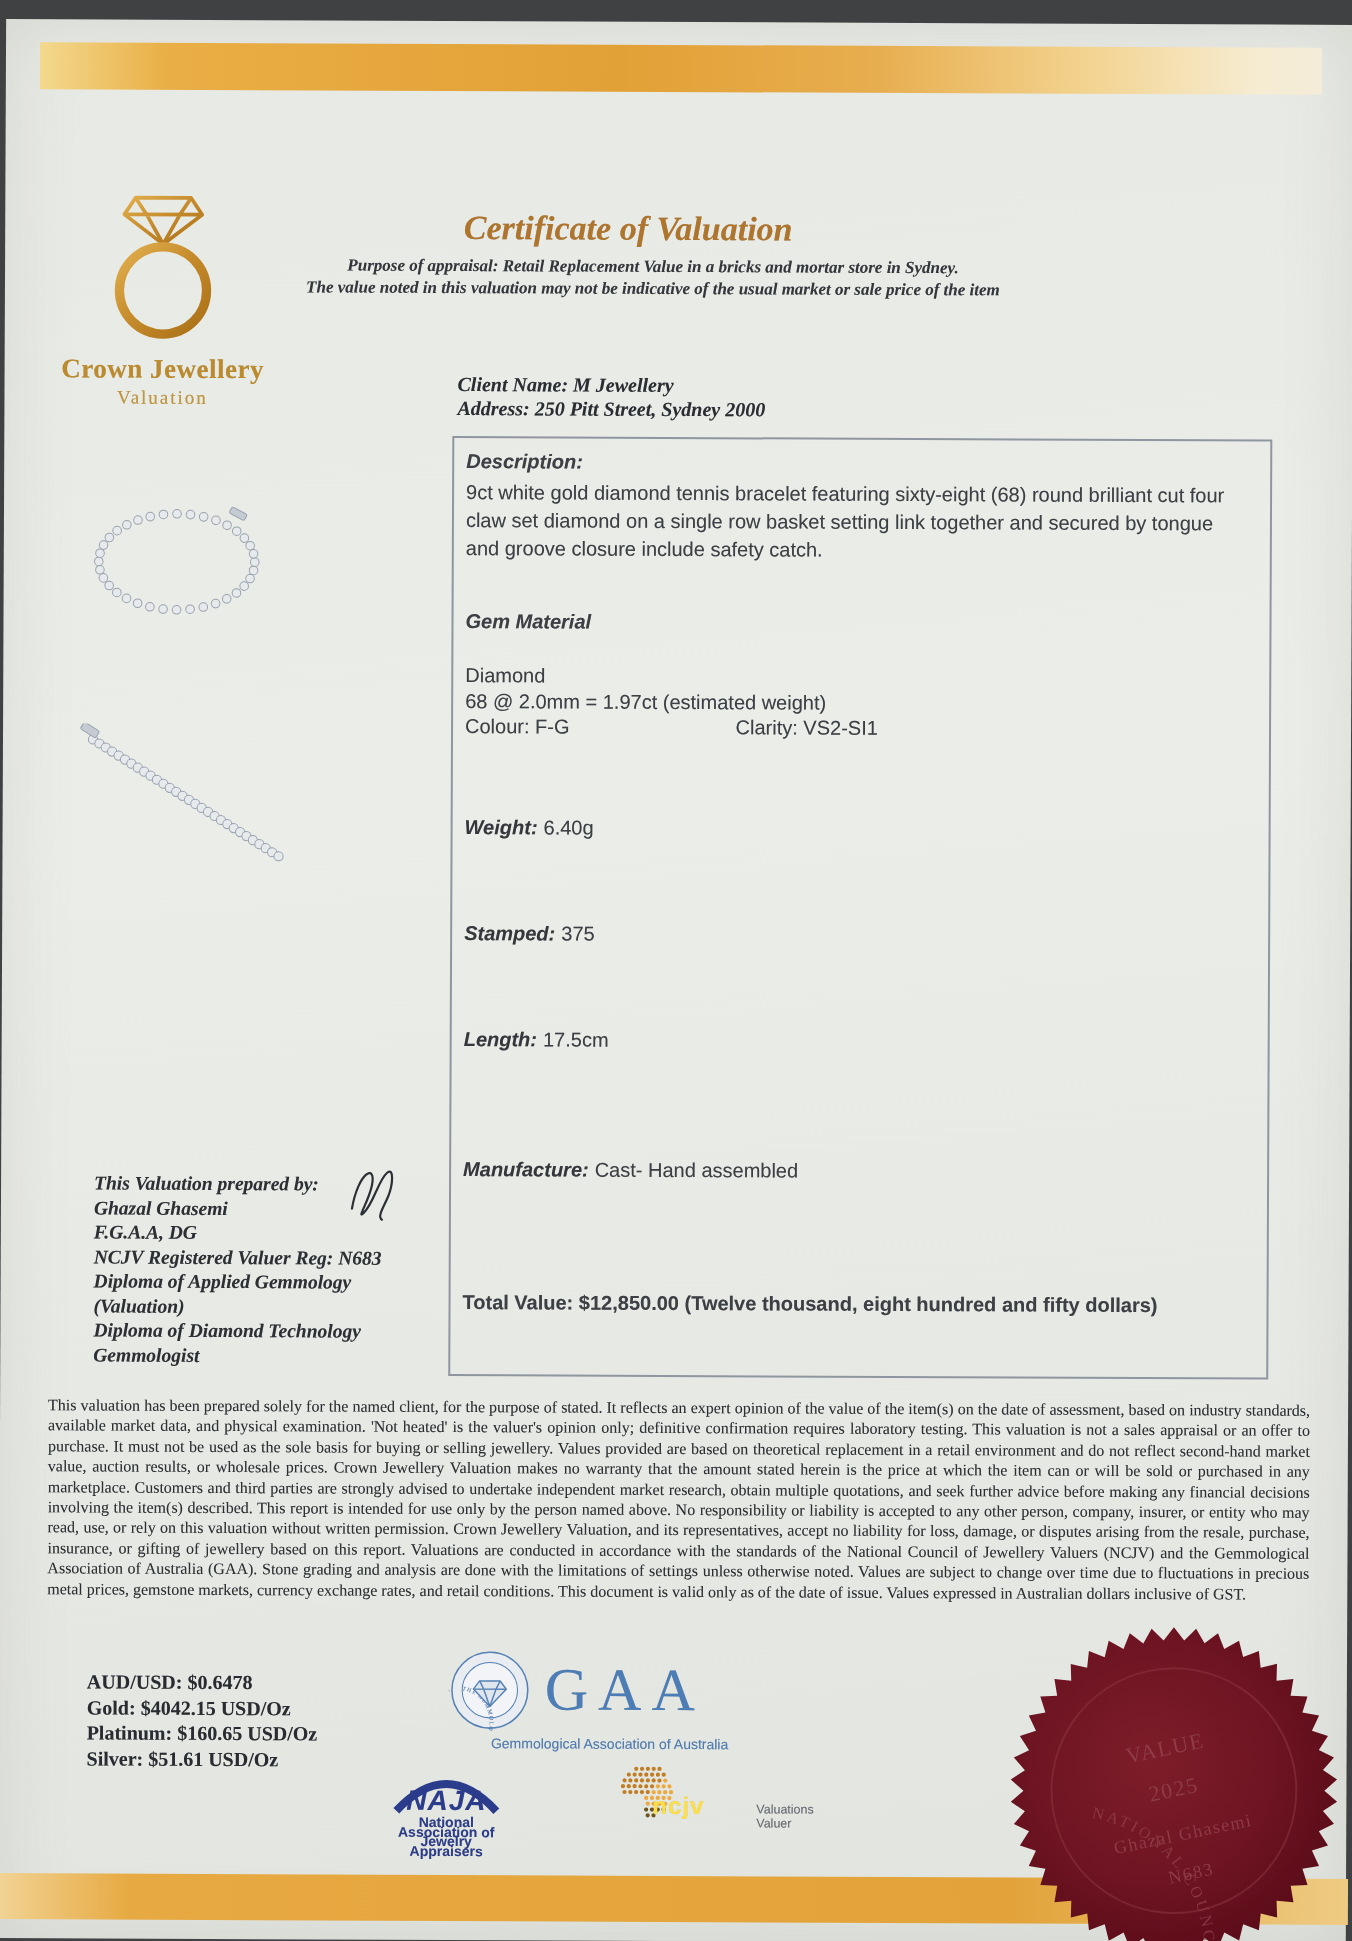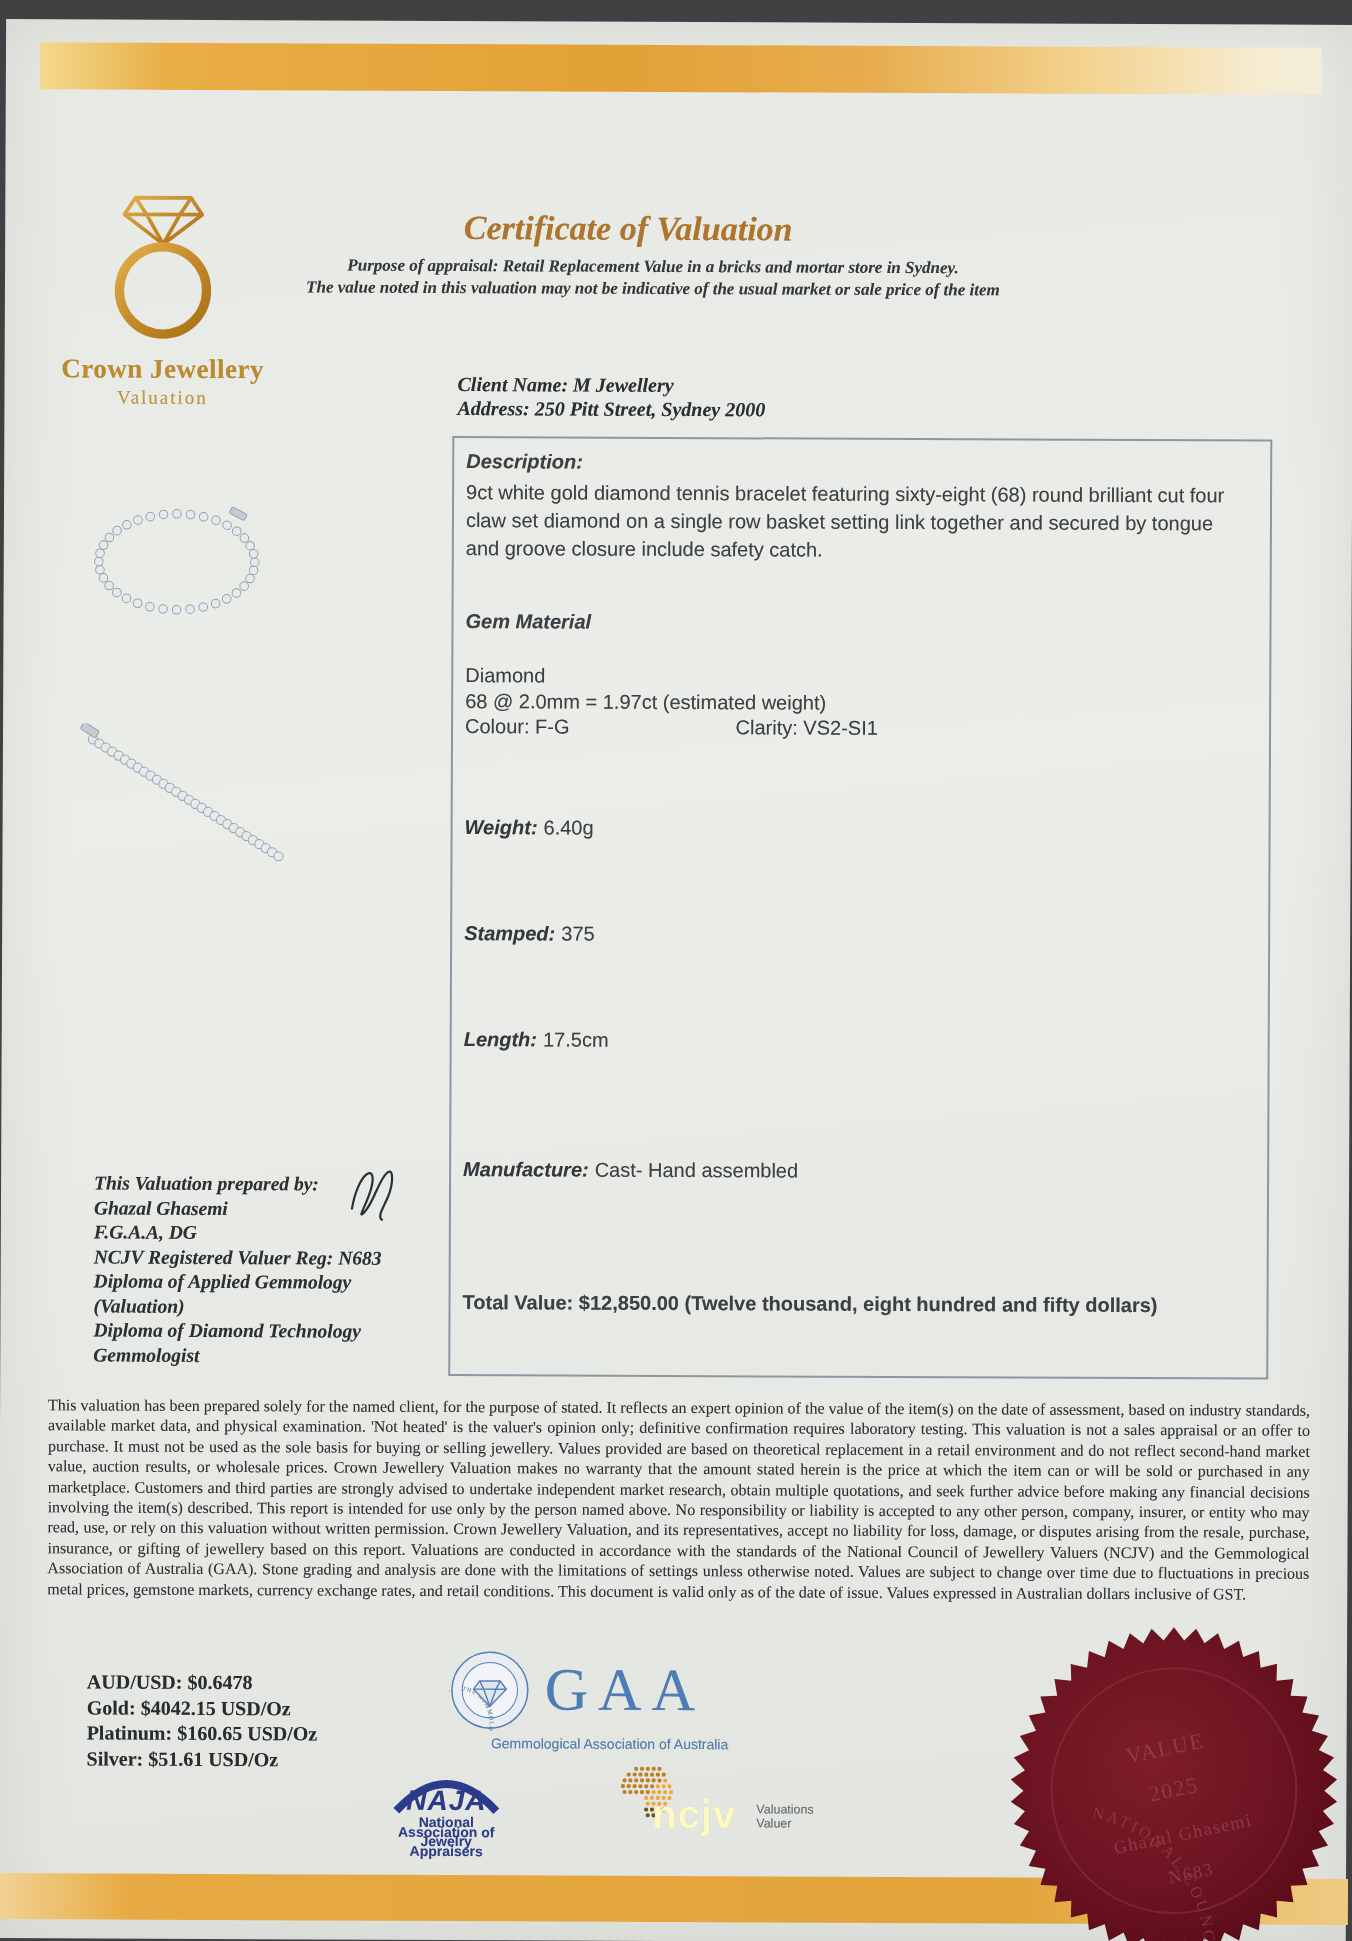--- a/index.html
+++ b/index.html
@@ -60,21 +60,21 @@
   .naja svg { position:absolute; left:0; top:0; }
   .naja-acronym { position:absolute; left:0; top:16px; width:112px; text-align:center;
                   font-family:Liberation Sans, sans-serif; font-style:italic; font-weight:bold;
                   font-size:28px; letter-spacing:1px; color:#2c3c8c; }
   .naja-sub { position:absolute; left:0; top:49px; width:112px; text-align:center;
               font-family:"Liberation Sans", sans-serif; font-weight:bold; font-size:14px; line-height:9.5px; color:#2c3c8c; }
 
   .ncjv { left:612px; top:1760px; width:260px; height:90px; }
   .ncjv svg { position:absolute; left:4px; top:0; }
   .ncjv-acronym { position:absolute; left:44px; top:32px; font-family:"Liberation Sans", sans-serif;
-                  font-weight:bold; font-size:40px; color:#fef9c3; letter-spacing:1px; }
+                  font-weight:bold; font-size:24px; color:#fde047; letter-spacing:1px; }
   .ncjv-sub { position:absolute; left:148px; top:42px; font-family:"Liberation Sans", sans-serif;
               font-size:12.5px; line-height:14px; color:#696e73; }
 
   .bracelet1 { left:80px; top:498px; }
   .bracelet2 { left:78px; top:726px; }
 
   .seal { left:1005px; top:1616px; width:345px; height:345px; }
   .seal-t { font-family:"Liberation Serif", serif; fill:#97434f; opacity:.8; text-anchor:middle; letter-spacing:1.5px; }
 </style>
 </head>

